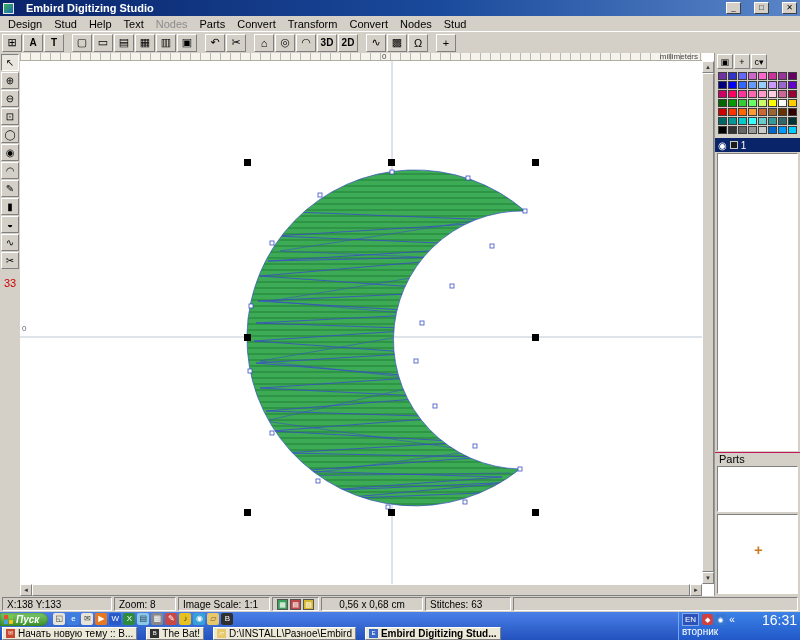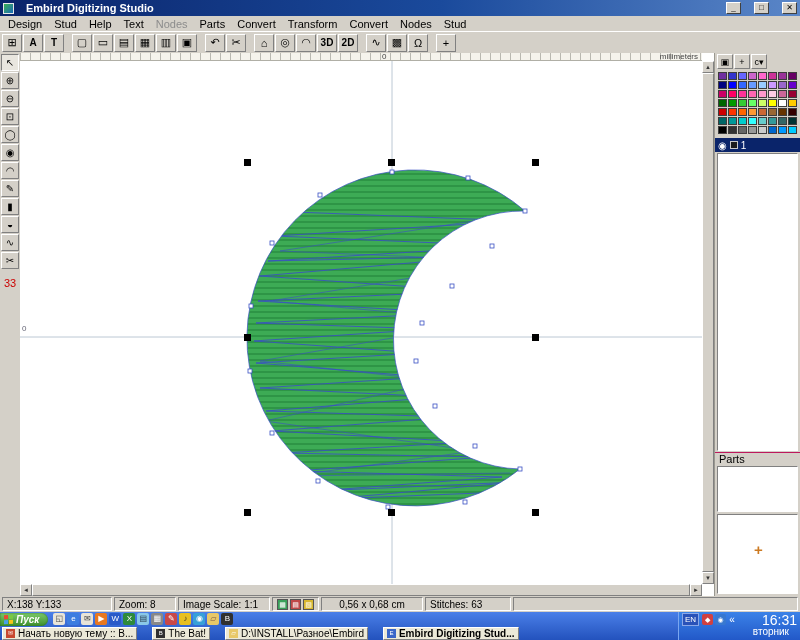--- a/index.html
+++ b/index.html
@@ -80,21 +80,21 @@
 .task-btn{height:13px;background:#ece9d8;border:1px solid;border-color:#fff #808080 #808080 #fff;display:flex;align-items:center;gap:3px;padding:0 3px;font-size:10px;white-space:nowrap;overflow:hidden}
 .task-btn.active .task-label{font-weight:bold}
 .task-icon{flex:0 0 9px;width:9px;height:9px;font-size:6px;line-height:9px;text-align:center;color:#fff}
 .task-label{overflow:hidden;text-overflow:ellipsis}
 #tray{position:absolute;right:0;top:0;height:28px;width:122px;background:linear-gradient(#3b82e8,#2258c8);border-left:1px solid #7aa6f0;padding:1px 3px}
 #tray-r1{display:flex;align-items:center;gap:3px;height:13px}
 #lang-badge{background:#2a52b8;color:#fff;font-size:8px;padding:0 2px;line-height:11px;border:1px solid #8aa8e8}
 .tray-icon{width:11px;height:11px;border-radius:2px;color:#fff;font-size:7px;line-height:11px;text-align:center}
 #tray-collapse{color:#fff;font-size:10px;line-height:11px}
 #tray-time{margin-left:auto;color:#fff;font-size:14px}
-#tray-r2{height:13px;text-align:right;color:#fff;font-size:10px;padding-right:8px}
+#tray-r2{height:13px;text-align:left;color:#fff;font-size:10px;padding-right:8px}
 </style>
 </head>
 <body>
 
 <div id="titlebar">
   <div id="app-icon"></div>
   <div id="title-text">Embird Digitizing Studio</div>
   <div class="tb-ctl">_</div>
   <div class="tb-ctl">□</div>
   <div class="tb-ctl">✕</div>
@@ -354,21 +354,21 @@
         <div class="ql-icon" style="background: rgb(138, 200, 232); color: rgb(34, 51, 68);">▤</div>
         <div class="ql-icon" style="background: rgb(136, 136, 136); color: rgb(255, 255, 255);">▦</div>
         <div class="ql-icon" style="background: rgb(200, 72, 72); color: rgb(255, 255, 255);">✎</div>
         <div class="ql-icon" style="background: rgb(232, 192, 32); color: rgb(51, 51, 51);">♪</div>
         <div class="ql-icon" style="background: rgb(56, 160, 216); color: rgb(255, 255, 255);">◉</div>
         <div class="ql-icon" style="background: rgb(232, 200, 104); color: rgb(119, 85, 68);">▱</div>
         <div class="ql-icon" style="background: rgb(48, 48, 48); color: rgb(255, 255, 255);">B</div>
       </div>
   </div>
   <div id="tb-row2">
-    <div id="tasks" style="display:flex;gap:15px;align-items:flex-end">
+    <div id="tasks" style="display:flex;gap:9px;align-items:flex-end">
         <div class="task-btn">
           <span class="task-icon" style="background: rgb(200, 72, 48);">✉</span>
           <span class="task-label">Начать новую тему :: В...</span>
         </div>
         <div class="task-btn">
           <span class="task-icon" style="background: rgb(48, 48, 48);">B</span>
           <span class="task-label">The Bat!</span>
         </div>
         <div class="task-btn">
           <span class="task-icon" style="background: rgb(232, 200, 104);">▱</span>

